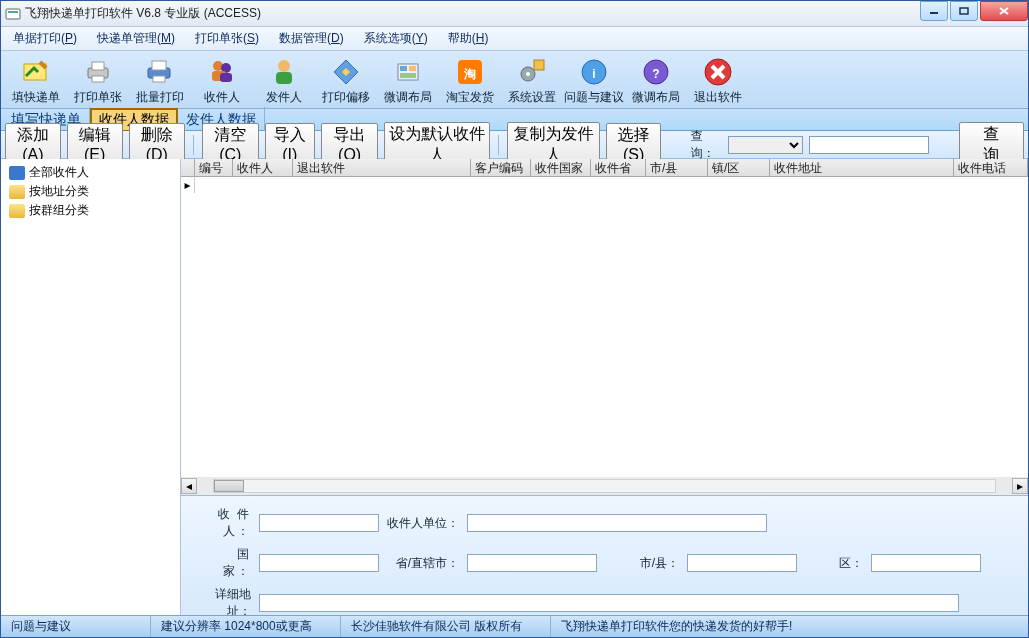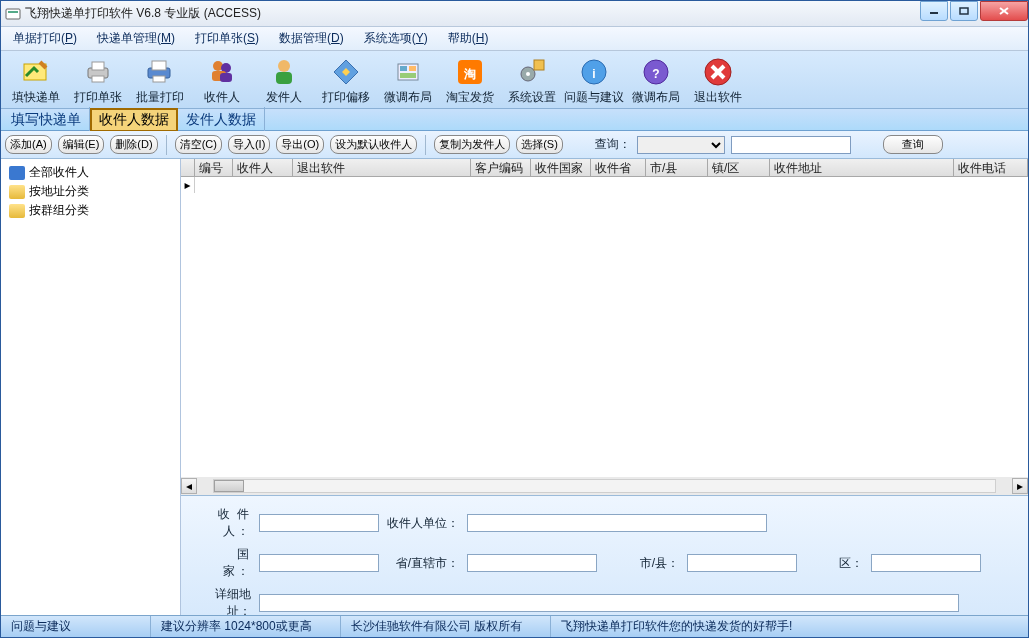--- a/index.html
+++ b/index.html
@@ -16,21 +16,21 @@
 .menubar .menu-item { padding: 2px 6px; color: #0a2a5a; }
 .menubar .menu-item u { text-decoration: underline; }
 .toolbar { display: flex; height: 58px; background: linear-gradient(#d7eafd, #bedbf7); border-bottom: 1px solid #8ab0d6; align-items: flex-end; padding: 2px 4px 2px 4px; gap: 0; }
 .tool-btn { display: flex; flex-direction: column; align-items: center; justify-content: flex-end; width: 62px; height: 54px; cursor: pointer; }
 .tool-btn .ico { height: 32px; display: flex; align-items: center; justify-content: center; }
 .tool-btn .lbl { font-size: 12px; color: #123; margin-top: 1px; }
 .tabstrip { display: flex; background: linear-gradient(#c7e0fb, #addafa); border-bottom: 1px solid #6da0d0; height: 22px; align-items: center; padding-left: 2px; }
 .tabstrip .tab { padding: 4px 8px; font-size: 14px; color: #0a3a7c; border-right: 1px solid #8ab0d6; cursor: pointer; }
 .tabstrip .tab.active { background: #f5d47a; border: 2px solid #a06a00; color: #000; margin: 0; padding: 1px 7px; }
 .subbar { display: flex; align-items: center; height: 28px; background: linear-gradient(#e9f3ff, #d2e7fc); border-bottom: 1px solid #9bbbda; padding: 0 4px; gap: 6px; }
-.subbar button { font-size: 11px; padding: 1px 4px; background: linear-gradient(#fefefe, #e6e6e6); border: 1px solid #888; border-radius: 8px; cursor: pointer; }
+.subbar button { font-size: 16px; padding: 1px 4px; background: linear-gradient(#fefefe, #e6e6e6); border: 1px solid #888; border-radius: 2px; cursor: pointer; }
 .subbar .sep { width: 1px; height: 20px; background: #a0b8d0; margin: 0 2px; }
 .subbar .lbl { color: #123; }
 .subbar select, .subbar input[type=text] { height: 18px; border: 1px solid #7f9cc0; font-size: 12px; }
 .content { flex: 1; display: flex; overflow: hidden; background: #fff; }
 .tree { width: 180px; border-right: 1px solid #b0c4de; padding: 4px; background: #fff; }
 .tree .node { display: flex; align-items: center; padding: 1px 4px; }
 .tree .node .ticon { width: 16px; height: 14px; margin-right: 4px; display: inline-block; }
 .tree .folder { background: linear-gradient(#ffe28a, #e6b93a); border-radius: 2px; }
 .tree .blue { background: #3a78d0; border-radius: 2px; }
 .gridwrap { flex: 1; display: flex; flex-direction: column; }

